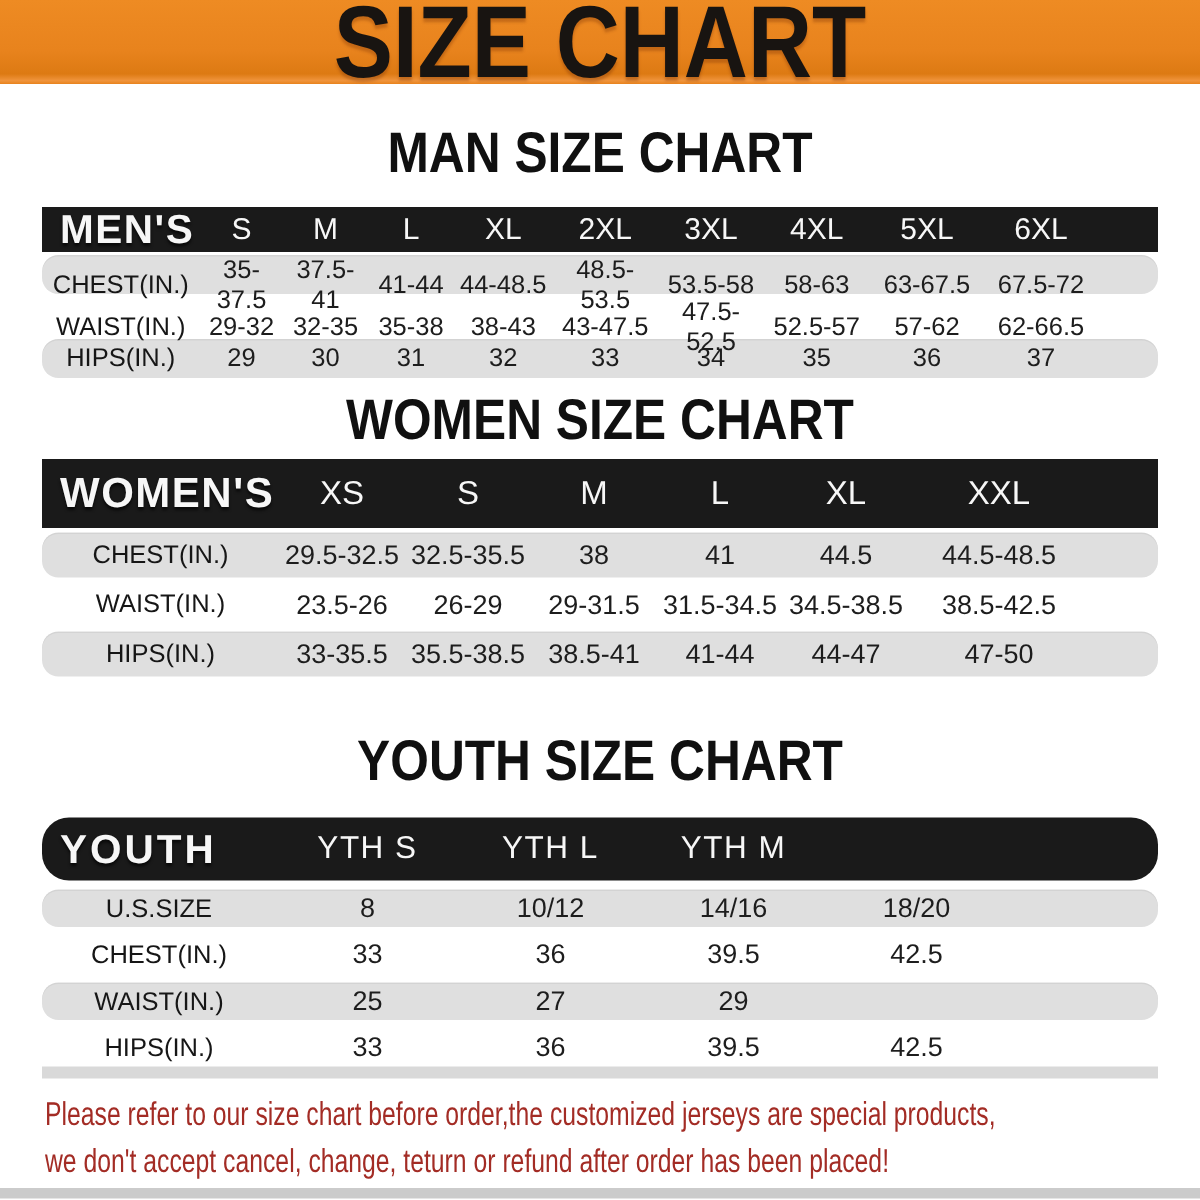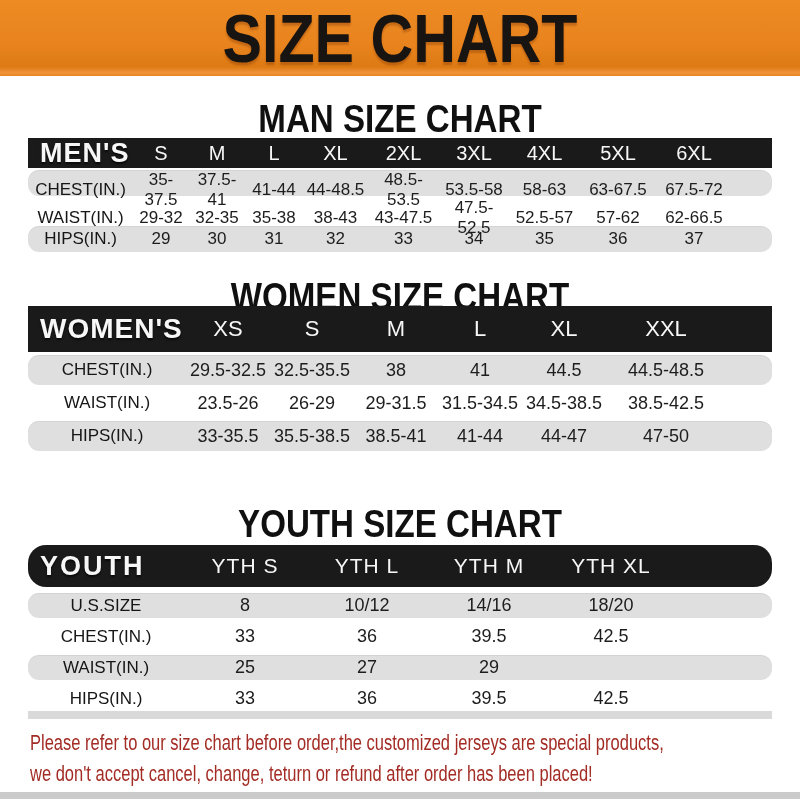--- a/index.html
+++ b/index.html
@@ -5,33 +5,33 @@
   html,body{margin:0;padding:0;}
   body{
     width:800px;height:800px;background:#ffffff;
     font-family:"Liberation Sans", sans-serif;
     -webkit-font-smoothing:antialiased;
   }
   .page{position:relative;width:800px;height:800px;overflow:hidden;background:#fff;}
 
   
   .banner{
-    position:absolute;top:0;left:0;width:800px;height:76px;
+    position:absolute;top:0;left:0;width:800px;height:56px;
     background:linear-gradient(180deg,#ee8b23 0%,#e8831d 60%,#dd7a13 88%,#f0943c 96%,#e8831d 100%);
     display:flex;align-items:center;justify-content:center;
   }
   .banner .condensed{
     font-size:68px;font-weight:bold;color:#181411;letter-spacing:0px;
     transform:scale(0.87,1.0);transform-origin:center;
     text-shadow:0 3px 2px rgba(110,40,0,0.30);
     white-space:nowrap;line-height:72px;
   }
 
   
-  .sec-title{position:absolute;left:0;width:800px;text-align:center;white-space:nowrap;margin-top:17px;}
+  .sec-title{position:absolute;left:0;width:800px;text-align:center;white-space:nowrap;}
   .sec-title .condensed{
     display:inline-block;font-size:36px;line-height:36px;font-weight:bold;color:#101010;
     transform:scale(0.92,1.06);transform-origin:center;letter-spacing:0;
   }
   #title-man{top:84px;}
   #title-women{top:262px;}
   #title-youth{top:489px;}
 
   
   .size-table{position:absolute;left:28px;width:744px;}
@@ -195,21 +195,20 @@
 
   <div class="sec-title" id="title-youth">
     <span class="condensed">YOUTH SIZE CHART</span>
   </div>
   <div class="size-table youth" id="table-youth">
       <div class="row bar">
         <div class="bar-label">YOUTH</div>
         <div class="bar-col">YTH S</div>
         <div class="bar-col">YTH L</div>
         <div class="bar-col">YTH M</div>
-        <div class="bar-col">YTH XL</div>
         <div class="bar-col"></div>
       </div>
       <div class="row data shade">
         <div class="row-label">U.S.SIZE</div>
         <div class="cell">8</div>
         <div class="cell">10/12</div>
         <div class="cell">14/16</div>
         <div class="cell">18/20</div>
         <div class="cell"></div>
       </div>

